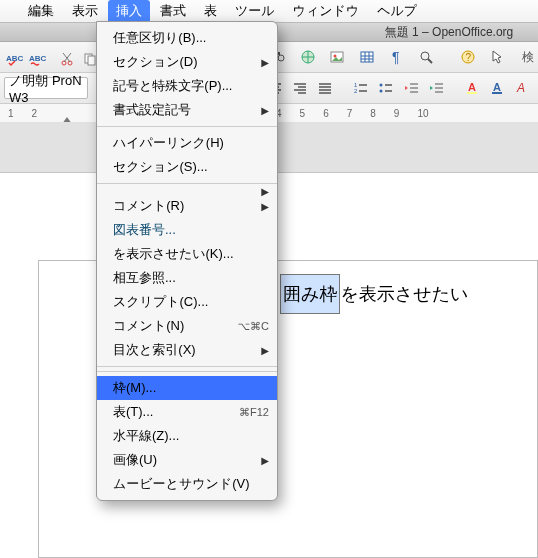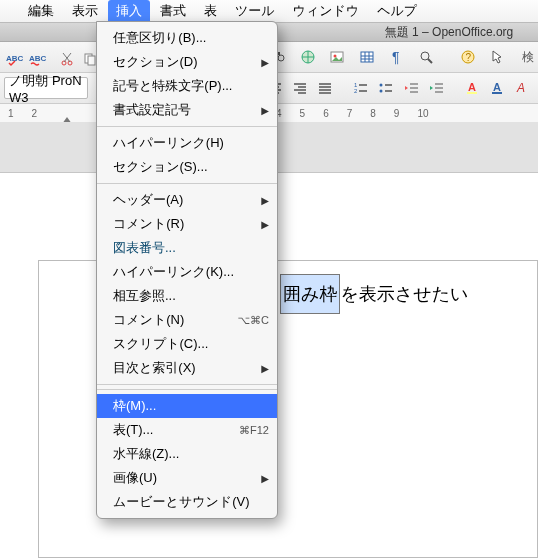--- a/index.html
+++ b/index.html
@@ -20,21 +20,21 @@
   .ruler .cut{position:absolute;left:0;width:96px;top:4px;font-size:10px;color:#666;display:flex;gap:18px;padding-left:8px}
   .ruler .rt{position:absolute;left:276px;right:0;top:4px;font-size:10px;color:#666;display:flex;gap:18px}
   .ruler .mark{position:absolute;bottom:2px;width:0;height:0;border-left:5px solid transparent;border-right:5px solid transparent;border-bottom:7px solid #777}
   .greyband{position:absolute;top:122px;left:0;right:0;height:50px;background:#e2e2e2;border-bottom:1px solid #c6c6c6}
   .page{position:absolute;top:260px;left:38px;right:0;bottom:0;border:1px solid #bbb;background:#fff}
   .doc-text{position:absolute;top:282px;left:280px;font-size:18px;font-family:"Hiragino Mincho ProN",serif;white-space:nowrap}
   .doc-text .box{background:#cfe3ff;border:1px solid #777;padding:9px 2px}
   .menu{position:absolute;top:21px;left:96px;width:180px;background:#f6f6f6;border:1px solid #9a9a9a;border-radius:0 6px 6px 6px;box-shadow:4px 6px 14px rgba(0,0,0,0.35);padding:4px 0}
   .menu .mi{display:flex;align-items:center;padding:3px 20px 3px 16px;font-size:13px;position:relative;white-space:nowrap}
   .menu .mi.disabled{color:#0c4a6e}
-  .menu .mi.sel{background:#3a72ff;color:#ffffff}
+  .menu .mi.sel{background:#3a72ff;color:#000000}
   .menu .mi .arrow{position:absolute;right:8px;font-size:10px;color:#333}
   .menu .mi .sc{position:absolute;right:8px;font-size:11px;color:#555}
   .menu hr{border:none;border-top:1px solid #ccc;margin:4px 0}
   svg{display:block}
 </style>
 </head>
 <body>
 <div class="screen">
 
 <div class="menubar">
@@ -250,42 +250,41 @@
       </div>
       <hr>
       <div class="mi">
         <span>ハイパーリンク(H)</span>
       </div>
       <div class="mi">
         <span>セクション(S)...</span>
       </div>
       <hr>
       <div class="mi">
-        <span>ヘッダー(A)</span>
         <span class="arrow">▶</span>
       </div>
       <div class="mi">
         <span>コメント(R)</span>
         <span class="arrow">▶</span>
       </div>
       <div class="mi disabled">
         <span>図表番号...</span>
       </div>
       <div class="mi">
-        <span>ハイパーリンク(K)...</span>
+        <span>を表示させたい(K)...</span>
       </div>
       <div class="mi">
         <span>相互参照...</span>
+      </div>
+      <div class="mi">
+        <span>スクリプト(C)...</span>
       </div>
       <div class="mi">
         <span>コメント(N)</span>
         <span class="sc">⌥⌘C</span>
-      </div>
-      <div class="mi">
-        <span>スクリプト(C)...</span>
       </div>
       <div class="mi">
         <span>目次と索引(X)</span>
         <span class="arrow">▶</span>
       </div>
       <hr>
       <hr>
       <div class="mi sel">
         <span>枠(M)...</span>
       </div>

